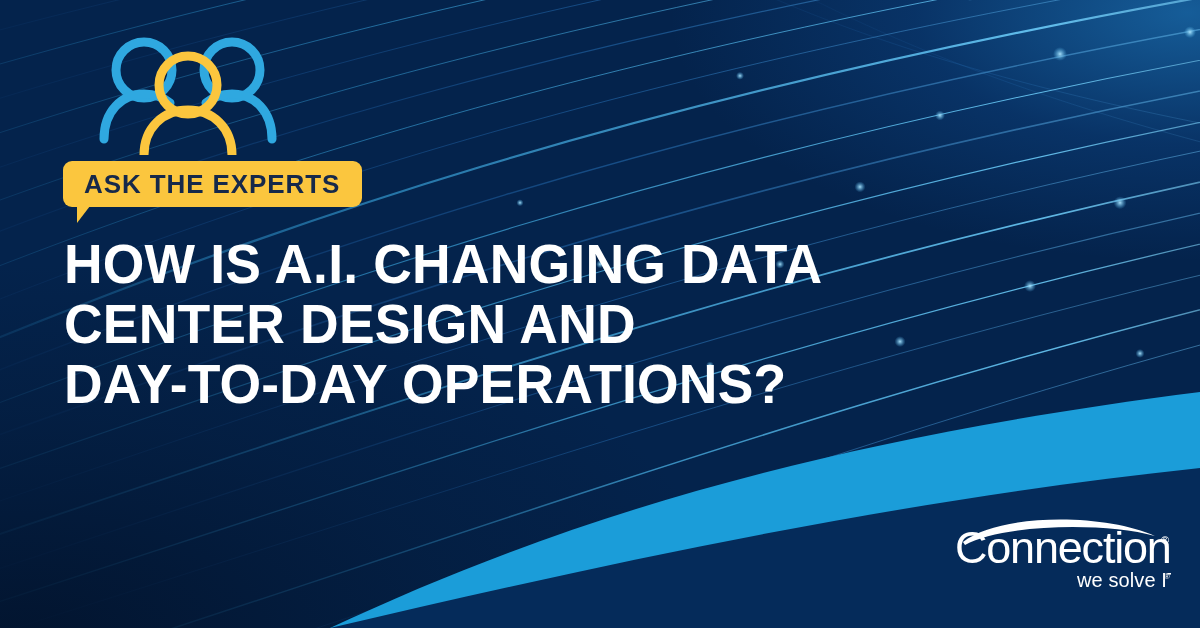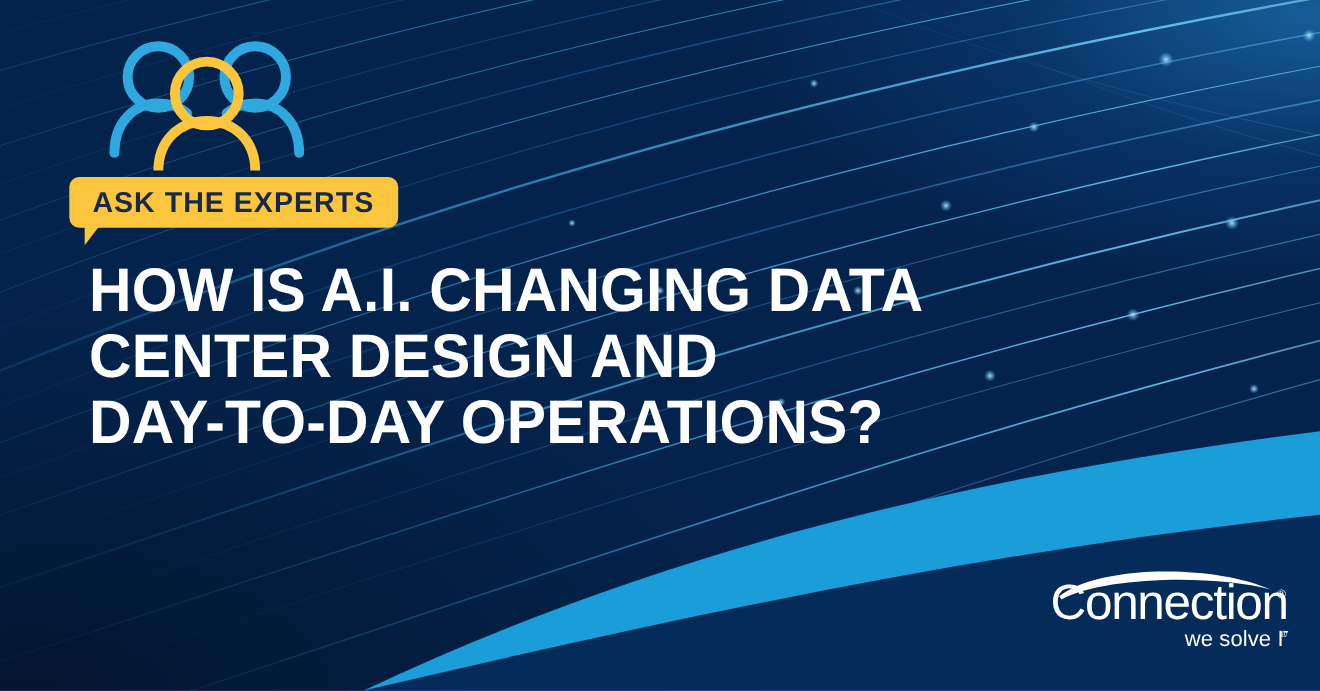--- a/index.html
+++ b/index.html
@@ -5,21 +5,21 @@
   html, body {
     margin: 0;
     padding: 0;
     background: #041f42;
   }
   #banner {
     position: relative;
     width: 1200px;
     height: 628px;
     overflow: hidden;
-    background: #ec4899;
+    background: #0369a1;
     font-family: "Liberation Sans", sans-serif;
     -webkit-font-smoothing: antialiased;
   }
 
   
   .bg-layer {
     position: absolute;
     inset: 0;
   }
   .bg-base {
@@ -88,21 +88,20 @@
     border-left: 13px solid #fbc63e;
     border-bottom: 17px solid transparent;
   }
 
   
   .headline {
     position: absolute;
     left: 64px;
     top: 234px;
     width: 840px;
-    margin-left: 17px;
   }
   .headline-line {
     font-family: "Liberation Sans Narrow", "Liberation Sans", sans-serif;
     font-weight: bold;
     font-size: 56px;
     line-height: 60px;
     letter-spacing: 0.2px;
     color: #ffffff;
     white-space: nowrap;
     transform: scaleX(0.955);

